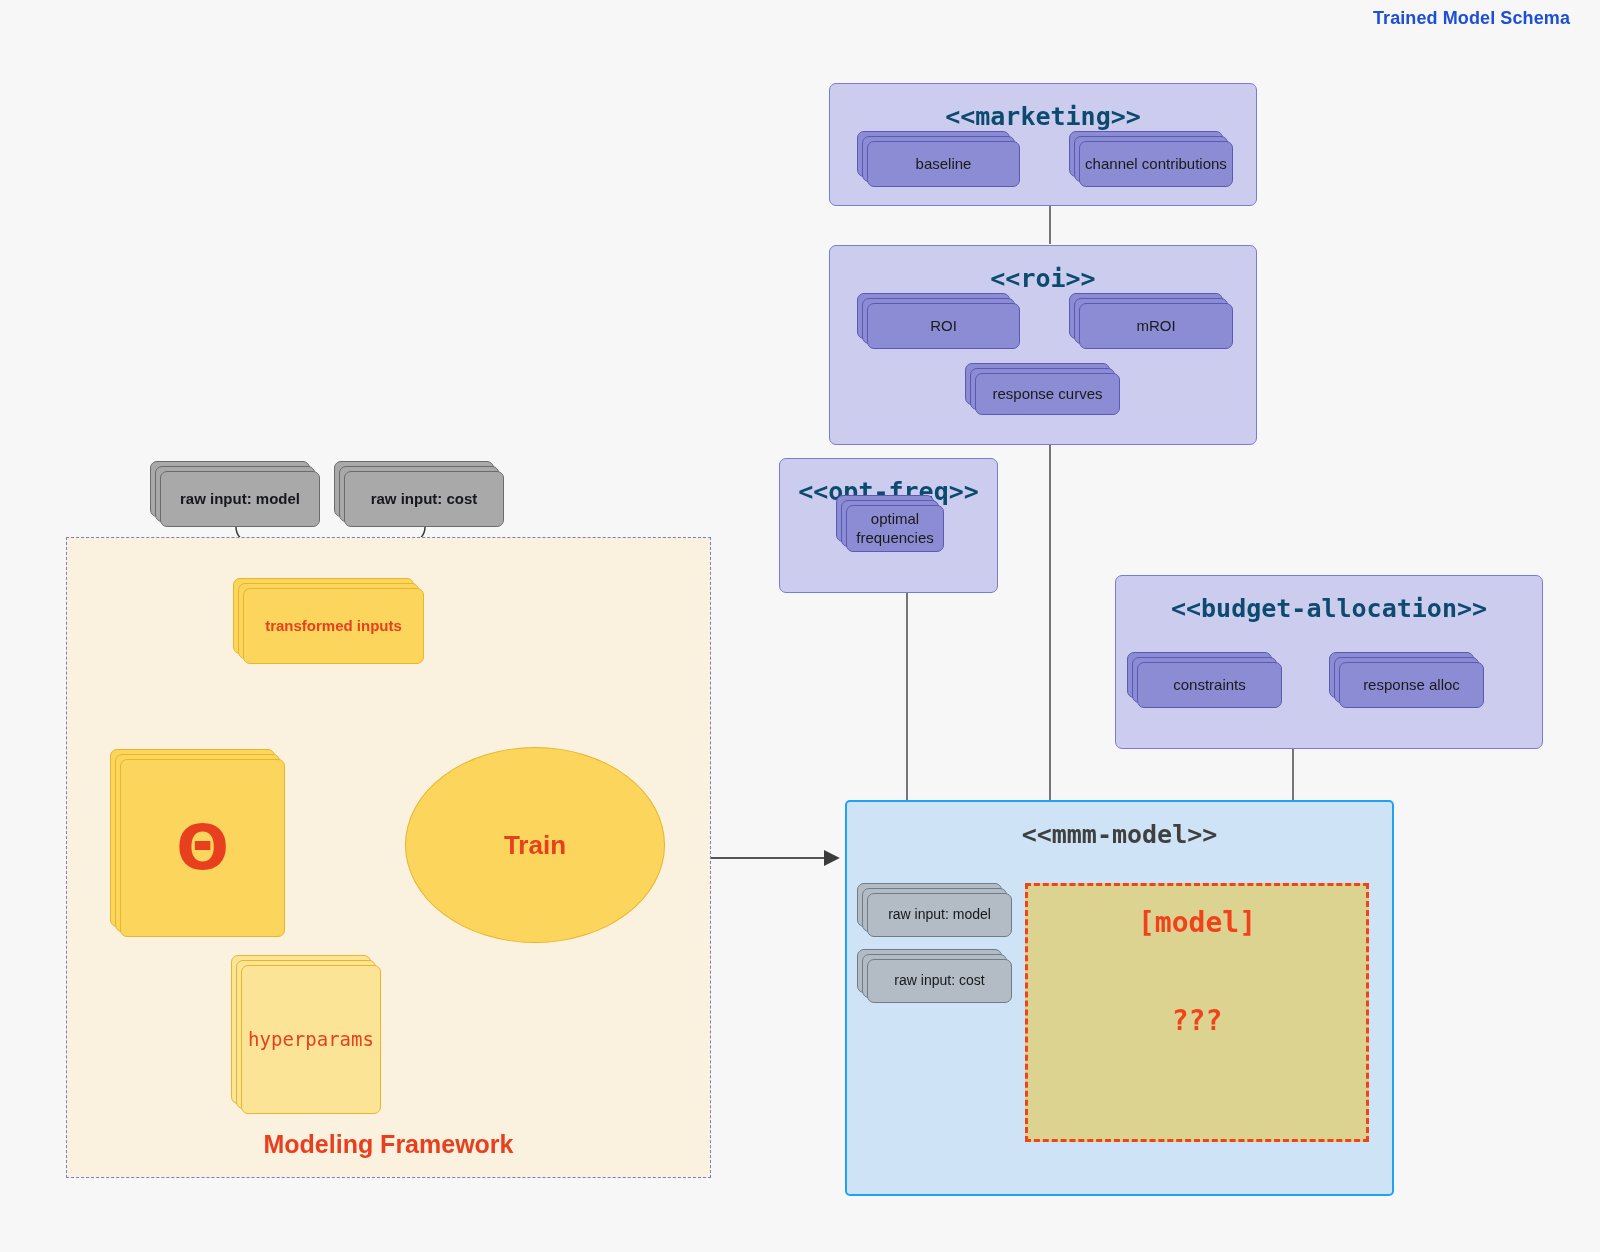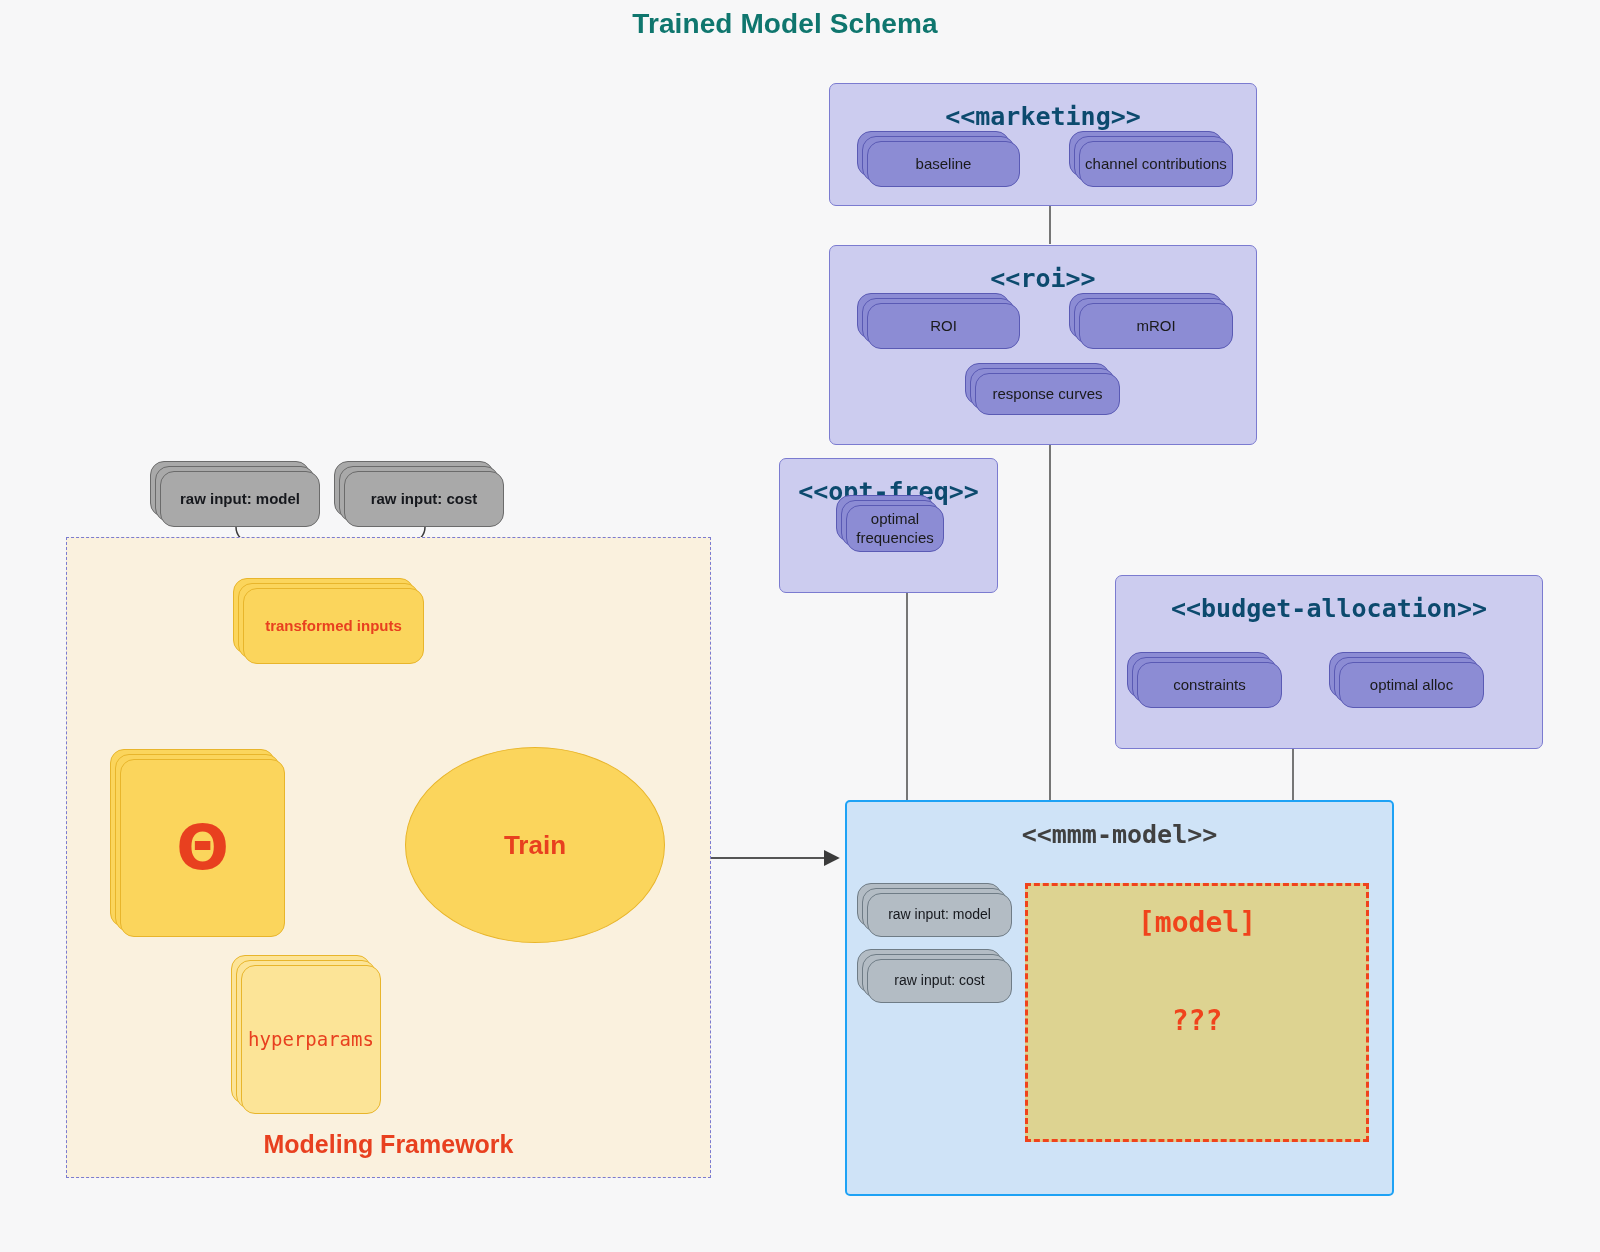--- a/index.html
+++ b/index.html
@@ -24,24 +24,24 @@
     left: 0; top: 0;
     width: 1600px; height: 1252px;
     pointer-events: none;
   }
 
   
   .page-title {
     position: absolute;
     left: 0; top: 8px;
     width: 1570px;
-    text-align: center;
-    font-size: 28px;
-    font-weight: bold;
-    color: #0f766e;
+    text-align: right;
+    font-size: 18px;
+    font-weight: bold;
+    color: #1d4ed8;
     letter-spacing: 0.1px;
   }
 
   
   .pkg {
     position: absolute;
     background: #ccccef;
     border: 1.4px solid #7b7bd0;
     border-radius: 7px;
     box-sizing: border-box;
@@ -59,21 +59,21 @@
   }
 
   
   .stack {
     position: absolute;
     box-sizing: border-box;
   }
   .stack .sh2, .stack .sh1, .stack .face {
     position: absolute;
     box-sizing: border-box;
-    border-radius: 14px;
+    border-radius: 7px;
   }
   .stack .sh2 { left: 0;  top: 0;  right: 10px; bottom: 10px; }
   .stack .sh1 { left: 5px;top: 5px;right: 5px;  bottom: 5px; }
   .stack .face{ left: 10px;top:10px;right: 0;   bottom: 0; }
   .stack .face {
     display: flex;
     align-items: center;
     justify-content: center;
     text-align: center;
     line-height: 1.22;
@@ -303,21 +303,21 @@
     <div class="pkg-title">&lt;&lt;budget-allocation&gt;&gt;</div>
   </div>
   <div class="stack st-purple" style="left:1127px; top:652px; width:155px; height:56px;">
     <div class="sh2"></div>
     <div class="sh1"></div>
     <div class="face">constraints</div>
   </div>
   <div class="stack st-purple" style="left:1329px; top:652px; width:155px; height:56px;">
     <div class="sh2"></div>
     <div class="sh1"></div>
-    <div class="face">optimal alloc</div>
+    <div class="face">response alloc</div>
   </div>
 
   <div class="framework" style="left:66px; top:537px; width:645px; height:641px;">
     <div class="framework-label">Modeling Framework</div>
   </div>
 
   <div class="stack st-grey" style="left:150px; top:461px; width:170px; height:66px;">
     <div class="sh2"></div>
     <div class="sh1"></div>
     <div class="face">raw input: model</div>

